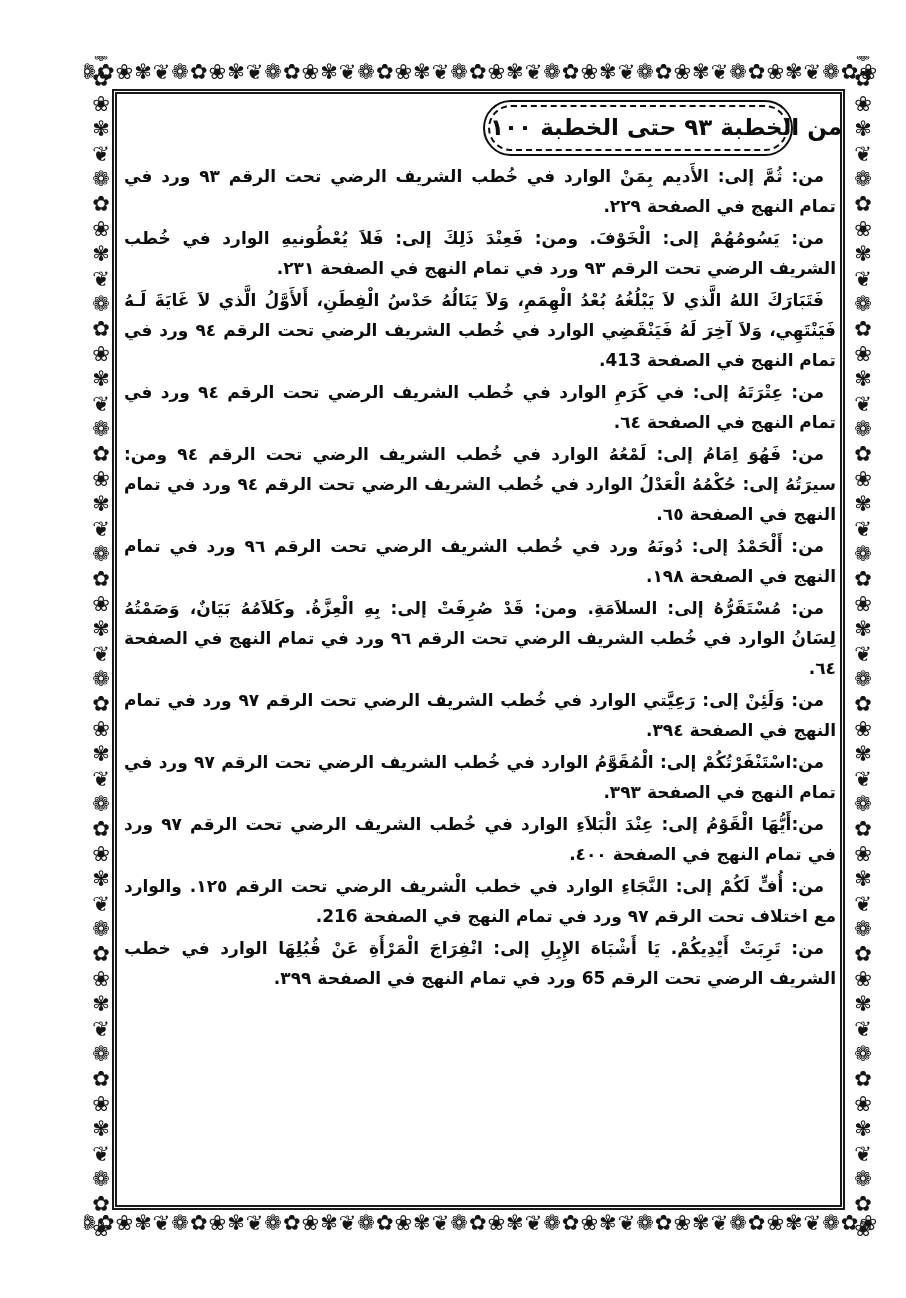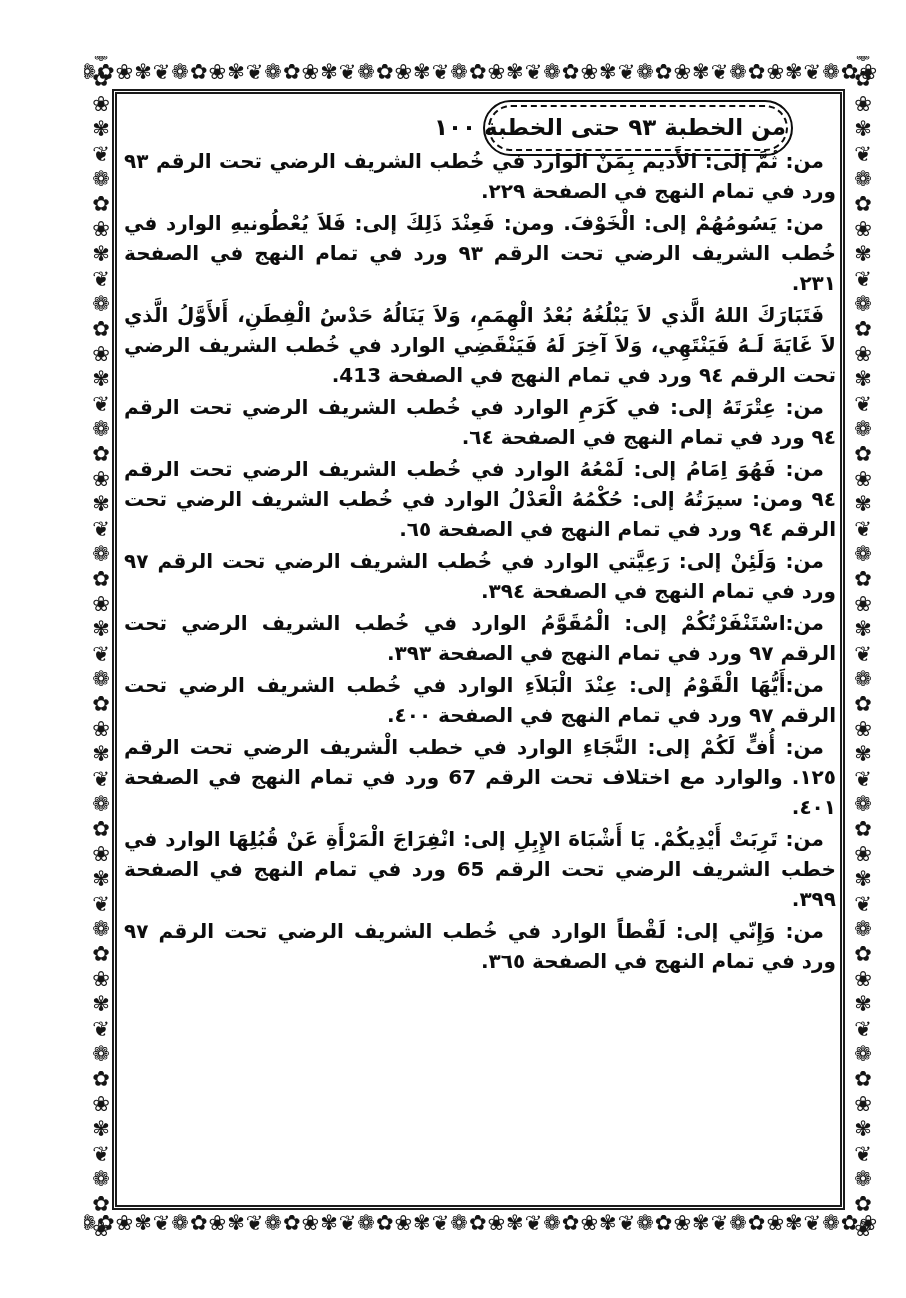--- a/index.html
+++ b/index.html
@@ -76,39 +76,39 @@
     background: #ffffff;
   }
   .header-box .dash {
     box-sizing: border-box;
     width: 100%;
     height: 100%;
     border: 2px dashed #0d0d0d;
     border-radius: 999px;
     display: flex;
     align-items: center;
-    justify-content: flex-start;
+    justify-content: flex-end;
   }
   .header-title {
     font-size: 23px;
     font-weight: bold;
     white-space: nowrap;
     transform: translateY(-1px);
   }
   
   .text-block {
     position: absolute;
     left: 124px;
-    top: 146px;
+    top: 161px;
     width: 712px;
     height: 1044px;
     overflow: hidden;
     direction: rtl;
     text-align: justify;
-    font-size: 20px;
+    font-size: 17px;
     font-weight: bold;
     line-height: 30px;
   }
   .text-block p {
     margin: 0 0 2px 0;
     text-indent: 12px;
   }
 </style>
 </head>
 <body>
@@ -128,21 +128,22 @@
       <span class="header-title">من الخطبة ٩٣ حتى الخطبة ١٠٠</span>
     </div>
   </div>
 
   <div class="text-block">
       <p>من: ثُمَّ إلى: الأَديم بِمَنْ الوارد في خُطب الشريف الرضي تحت الرقم ٩٣ ورد في تمام النهج في الصفحة ٢٢٩.</p>
       <p>من: يَسُومُهُمْ إلى: الْخَوْفَ. ومن: فَعِنْدَ ذَلِكَ إلى: فَلاَ يُعْطُونيهِ الوارد في خُطب الشريف الرضي تحت الرقم ٩٣ ورد في تمام النهج في الصفحة ٢٣١.</p>
       <p>فَتَبَارَكَ اللهُ الَّذي لاَ يَبْلُغُهُ بُعْدُ الْهِمَمِ، وَلاَ يَنَالُهُ حَدْسُ الْفِطَنِ، أَلأَوَّلُ الَّذي لاَ غَايَةَ لَـهُ فَيَنْتَهِي، وَلاَ آخِرَ لَهُ فَيَنْقَضِي الوارد في خُطب الشريف الرضي تحت الرقم ٩٤ ورد في تمام النهج في الصفحة 413.</p>
       <p>من: عِتْرَتَهُ إلى: في كَرَمِ الوارد في خُطب الشريف الرضي تحت الرقم ٩٤ ورد في تمام النهج في الصفحة ٦٤.</p>
       <p>من: فَهُوَ اِمَامُ إلى: لَمْعُهُ الوارد في خُطب الشريف الرضي تحت الرقم ٩٤ ومن: سيرَتُهُ إلى: حُكْمُهُ الْعَدْلُ الوارد في خُطب الشريف الرضي تحت الرقم ٩٤ ورد في تمام النهج في الصفحة ٦٥.</p>
+      <p>من: أَلْحَمْدُ إلى: دُونَهُ ورد في خُطب الشريف الرضي تحت الرقم ٩٦ ورد في تمام النهج في الصفحة ١٩٨.</p>
+      <p>من: مُسْتَقَرُّهُ إلى: السلاَمَةِ. ومن: قَدْ صُرِفَتْ إلى: بِهِ الْعِزَّةُ. وكَلاَمُهُ بَيَانٌ، وَصَمْتُهُ لِسَانُ الوارد في خُطب الشريف الرضي تحت الرقم ٩٦ ورد في تمام النهج في الصفحة ٦٤.</p>
       <p>من: وَلَئِنْ إلى: رَعِيَّتي الوارد في خُطب الشريف الرضي تحت الرقم ٩٧ ورد في تمام النهج في الصفحة ٣٩٤.</p>
       <p>من:اسْتَنْفَرْتُكُمْ إلى: الْمُقَوَّمُ الوارد في خُطب الشريف الرضي تحت الرقم ٩٧ ورد في تمام النهج في الصفحة ٣٩٣.</p>
       <p>من:أَيُّهَا الْقَوْمُ إلى: عِنْدَ الْبَلاَءِ الوارد في خُطب الشريف الرضي تحت الرقم ٩٧ ورد في تمام النهج في الصفحة ٤٠٠.</p>
-      <p>من: أُفٍّ لَكُمْ إلى: النَّجَاءِ الوارد في خطب الْشريف الرضي تحت الرقم ١٢٥. والوارد مع اختلاف تحت الرقم 67 ورد في تمام النهج في الصفحة ٤٠١.</p>
+      <p>من: أُفٍّ لَكُمْ إلى: النَّجَاءِ الوارد في خطب الْشريف الرضي تحت الرقم ١٢٥. والوارد مع اختلاف تحت الرقم ٩٧ ورد في تمام النهج في الصفحة 216.</p>
       <p>من: تَرِبَتْ أَيْدِيكُمْ. يَا أَشْبَاهَ الإِبِلِ إلى: انْفِرَاجَ الْمَرْأَةِ عَنْ قُبُلِهَا الوارد في خطب الشريف الرضي تحت الرقم 65 ورد في تمام النهج في الصفحة ٣٩٩.</p>
-      <p>من: وَإِنّي إلى: لَقْطاً الوارد في خُطب الشريف الرضي تحت الرقم ٩٧ ورد في تمام النهج في الصفحة ٣٦٥.</p>
     </div>
 
 </div>
 
 </body></html>

